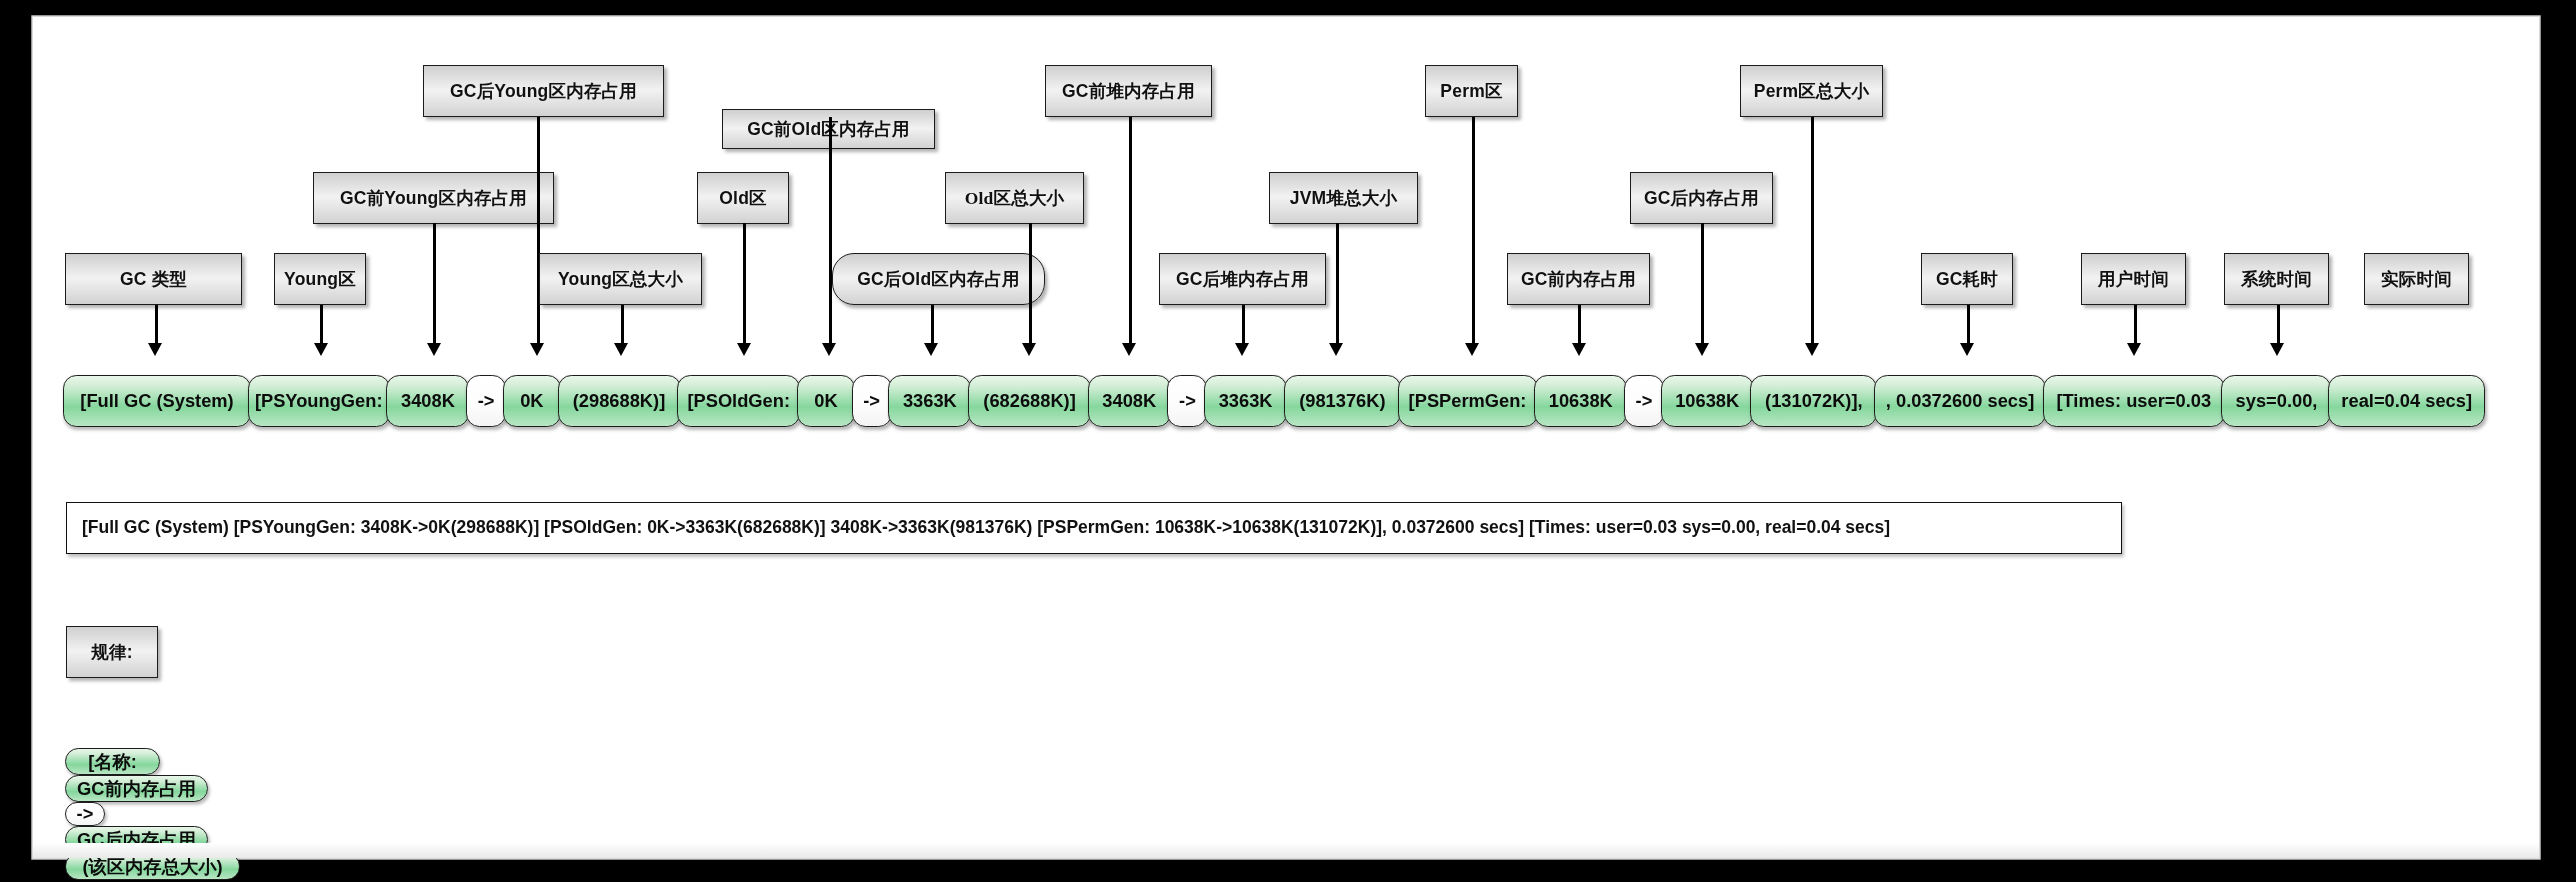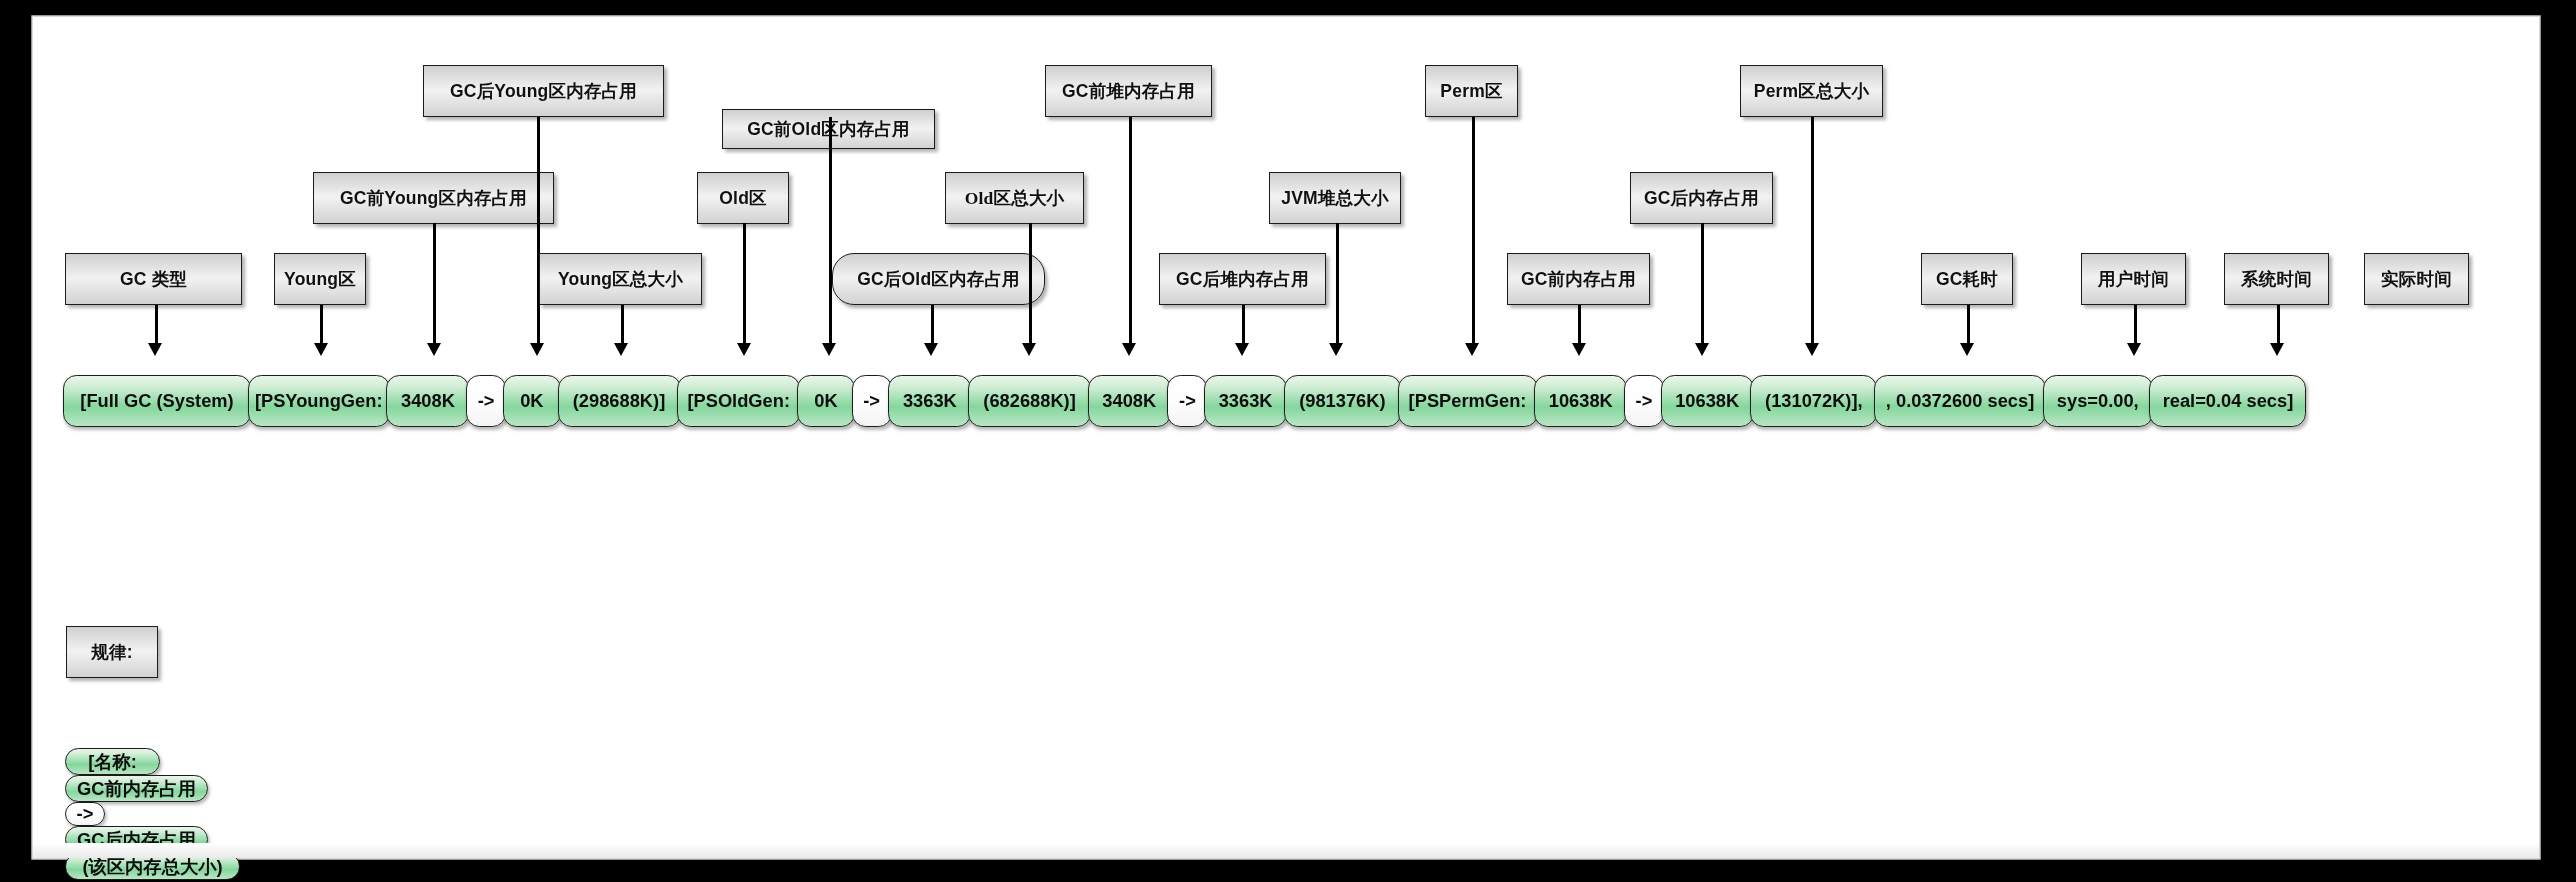--- a/index.html
+++ b/index.html
@@ -149,21 +149,21 @@
         <div class="lbl" style="left: 1012px; top: 48px; width: 167px; height: 52px;">
           <span>GC前堆内存占用</span>
         </div>
         <div class="conn" style="left: 1096px; top: 100px; height: 228px;"></div>
         <div class="arrow" style="left: 1089px; top: 326px;"></div>
         <div class="lbl" style="left: 1126px; top: 236px; width: 167px; height: 52px;">
           <span>GC后堆内存占用</span>
         </div>
         <div class="conn" style="left: 1209px; top: 288px; height: 40px;"></div>
         <div class="arrow" style="left: 1202px; top: 326px;"></div>
-        <div class="lbl" style="left: 1236px; top: 155px; width: 132px; height: 52px;">
+        <div class="lbl" style="left: 1236px; top: 155px; width: 149px; height: 52px;">
           <span>JVM堆总大小</span>
         </div>
         <div class="conn" style="left: 1303px; top: 206px; height: 122px;"></div>
         <div class="arrow" style="left: 1296px; top: 326px;"></div>
         <div class="lbl" style="left: 1392px; top: 48px; width: 93px; height: 52px;">
           <span>Perm区</span>
         </div>
         <div class="conn" style="left: 1439px; top: 100px; height: 228px;"></div>
         <div class="arrow" style="left: 1432px; top: 326px;"></div>
         <div class="lbl" style="left: 1474px; top: 236px; width: 143px; height: 52px;">
@@ -216,24 +216,26 @@
         <div class="tok" style="width: 83px;">3408K</div>
         <div class="tok arrowtok" style="width: 40px;">-&gt;</div>
         <div class="tok" style="width: 83px;">3363K</div>
         <div class="tok" style="width: 117px;">(981376K)</div>
         <div class="tok" style="width: 140px;">[PSPermGen:</div>
         <div class="tok" style="width: 93px;">10638K</div>
         <div class="tok arrowtok" style="width: 40px;">-&gt;</div>
         <div class="tok" style="width: 93px;">10638K</div>
         <div class="tok" style="width: 127px;">(131072K)],</div>
         <div class="tok" style="width: 172px;">, 0.0372600 secs]</div>
+        <div class="tok" style="width: 182px;">[Times: user=0.03</div>
         <div class="tok" style="width: 110px;">sys=0.00,</div>
         <div class="tok" style="width: 157px;">real=0.04 secs]</div>
       </div>
 
+    <div class="logline" id="log-line" style="left: 33px; top: 485px; width: 2056px; height: 52px;">[Full GC (System) [PSYoungGen: 3408K-&gt;0K(298688K)] [PSOldGen: 0K-&gt;3363K(682688K)] 3408K-&gt;3363K(981376K) [PSPermGen: 10638K-&gt;10638K(131072K)], 0.0372600 secs] [Times: user=0.03 sys=0.00, real=0.04 secs]</div>
 
     <div class="lbl" id="rule-label" style="left: 33px; top: 609px; width: 92px; height: 52px;">规律:</div>
 
     <div class="tokenbar" id="legend-bar" style="left: 32px; top: 731px; height: 52px; flex-direction: column;">
         <div class="tok" style="width: 95px;">[名称:</div>
         <div class="tok" style="width: 143px;">GC前内存占用</div>
         <div class="tok arrowtok" style="width: 40px;">-&gt;</div>
         <div class="tok" style="width: 143px;">GC后内存占用</div>
         <div class="tok" style="width: 175px;">(该区内存总大小)</div>
       </div>

